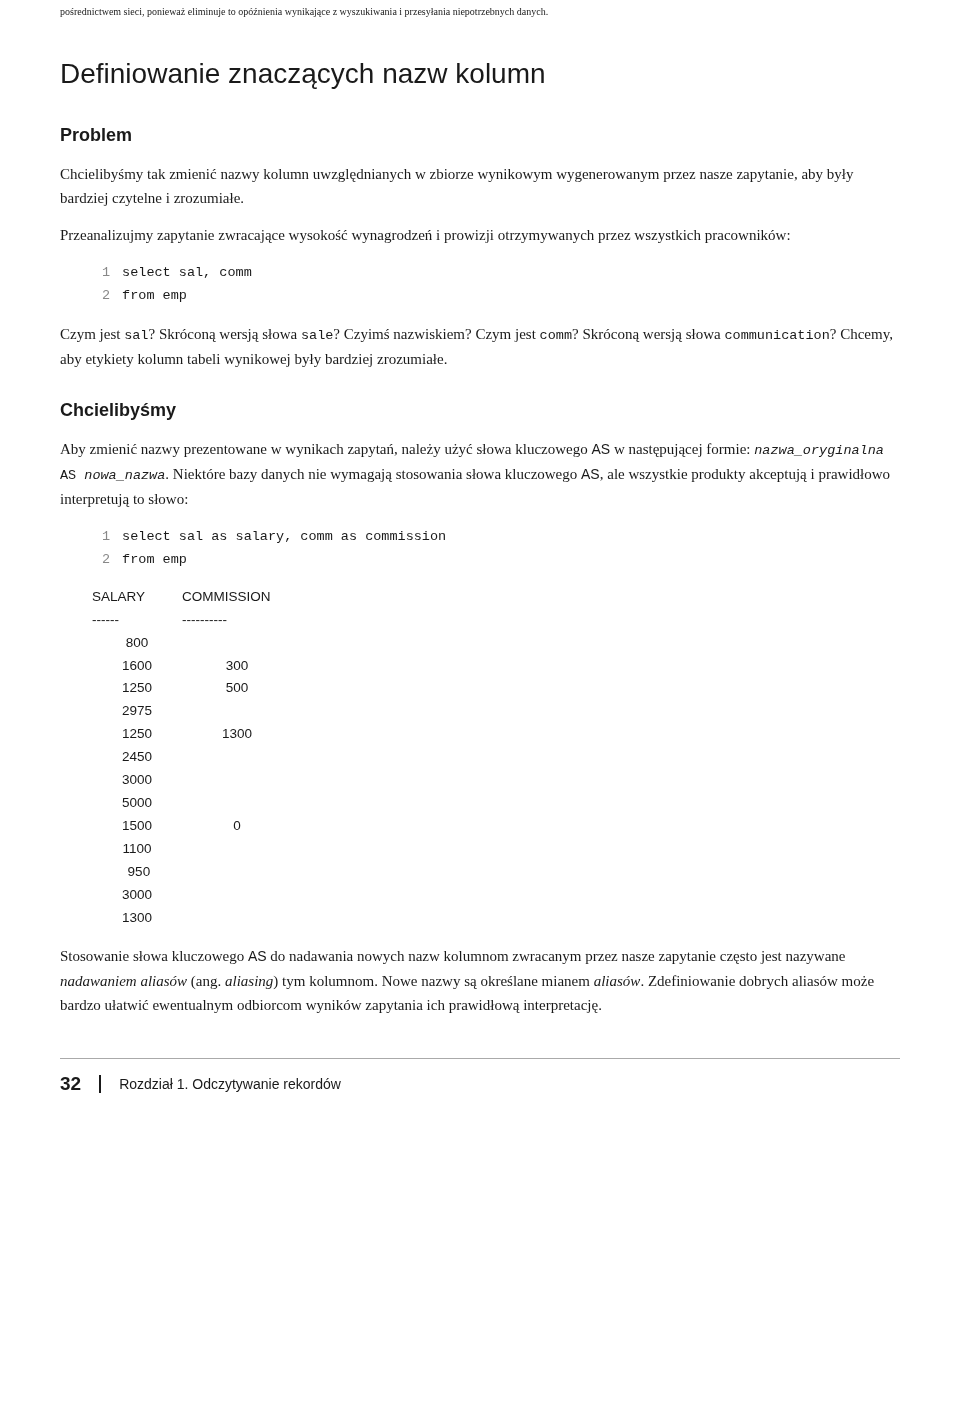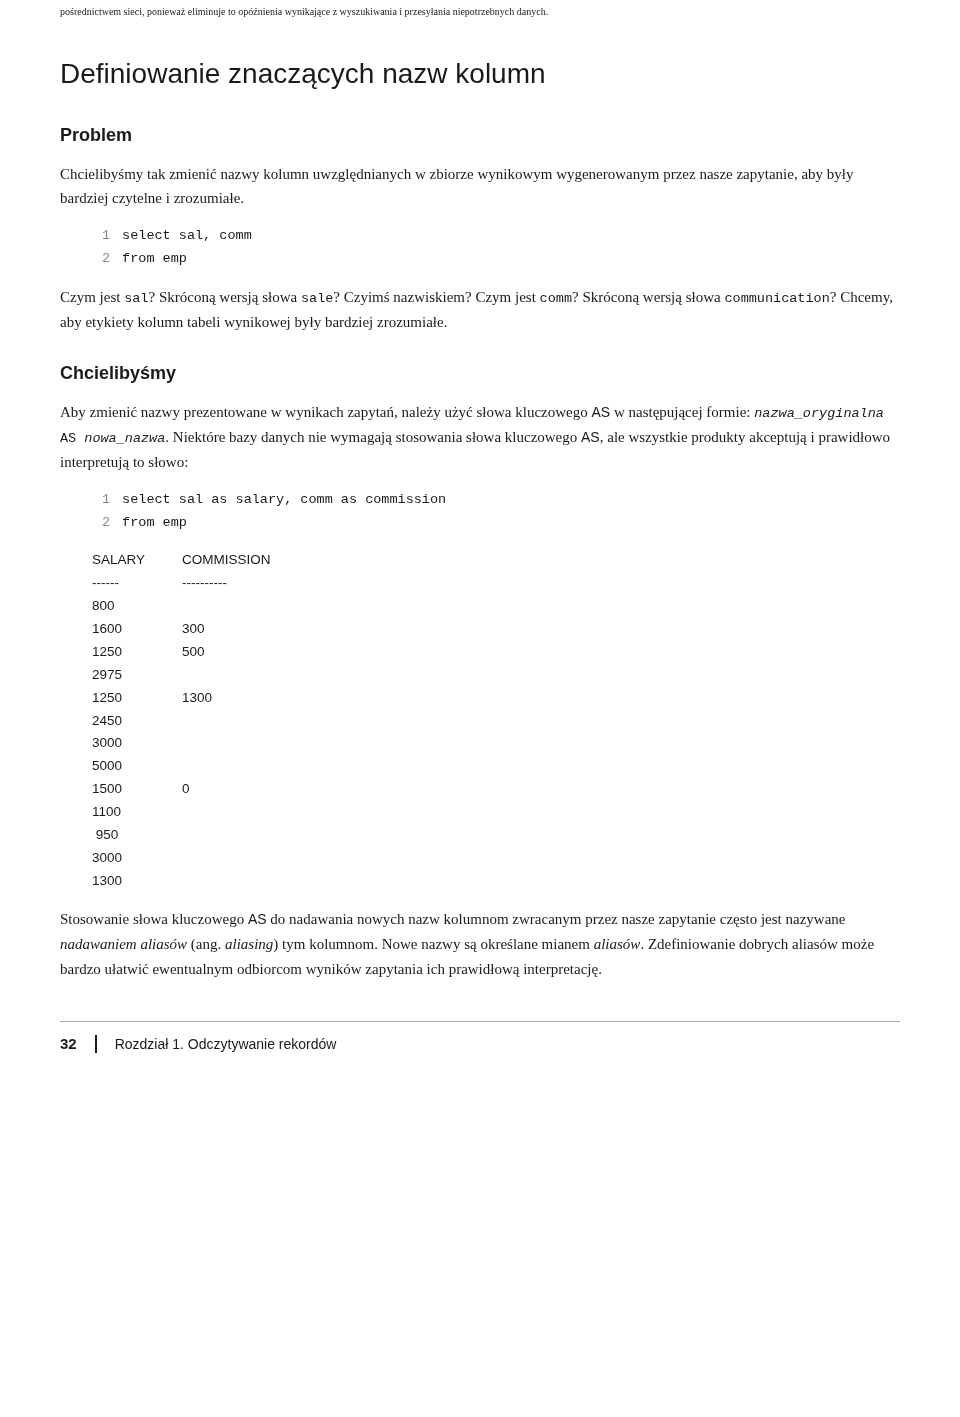--- a/index.html
+++ b/index.html
@@ -70,20 +70,21 @@
     .output-block {
       font-family: Liberation Sans, sans-serif;
       font-size: 13.5px;
       margin: 6px 0 14px 32px;
       line-height: 1.7;
       color: #1a1a1a;
     }
 
     .output-block .data-row {
       display: flex;
+      text-align: center;
     }
 
     .col1 {
       display: inline-block;
       width: 90px;
     }
 
     .col2 {
       display: inline-block;
       width: 110px;
@@ -103,21 +104,21 @@
       margin-top: 40px;
       padding-top: 10px;
       display: flex;
       align-items: center;
       font-family: Arial, Helvetica, sans-serif;
       font-size: 14px;
     }
 
     .footer-pagenum {
       font-weight: bold;
-      font-size: 15px;
+      font-size: 19px;
       margin-right: 18px;
     }
 
     .footer-separator {
       width: 2px;
       height: 18px;
       background: #1a1a1a;
       margin-right: 18px;
     }
 
@@ -137,20 +138,21 @@
 <div class="page-wrapper">
 
   <p class="intro-text">pośrednictwem sieci, ponieważ eliminuje to opóźnienia wynikające z wyszukiwania i przesyłania niepotrzebnych danych.</p>
 
   <h1 class="section-title">Definiowanie znaczących nazw kolumn</h1>
 
   <h2 class="subsection-title">Problem</h2>
 
   <p>Chcielibyśmy tak zmienić nazwy kolumn uwzględnianych w zbiorze wynikowym wygenerowanym przez nasze zapytanie, aby były bardziej czytelne i zrozumiałe.</p>
 
+  <p>Przeanalizujmy zapytanie zwracające wysokość wynagrodzeń i prowizji otrzymywanych przez wszystkich pracowników:</p>
 
   <div class="code-block">
     <div>
       <span class="line-num">1</span>
       <span>select sal, comm</span>
     </div>
     <div>
       <span class="line-num">2</span>
       <span>  from emp</span>
     </div>

